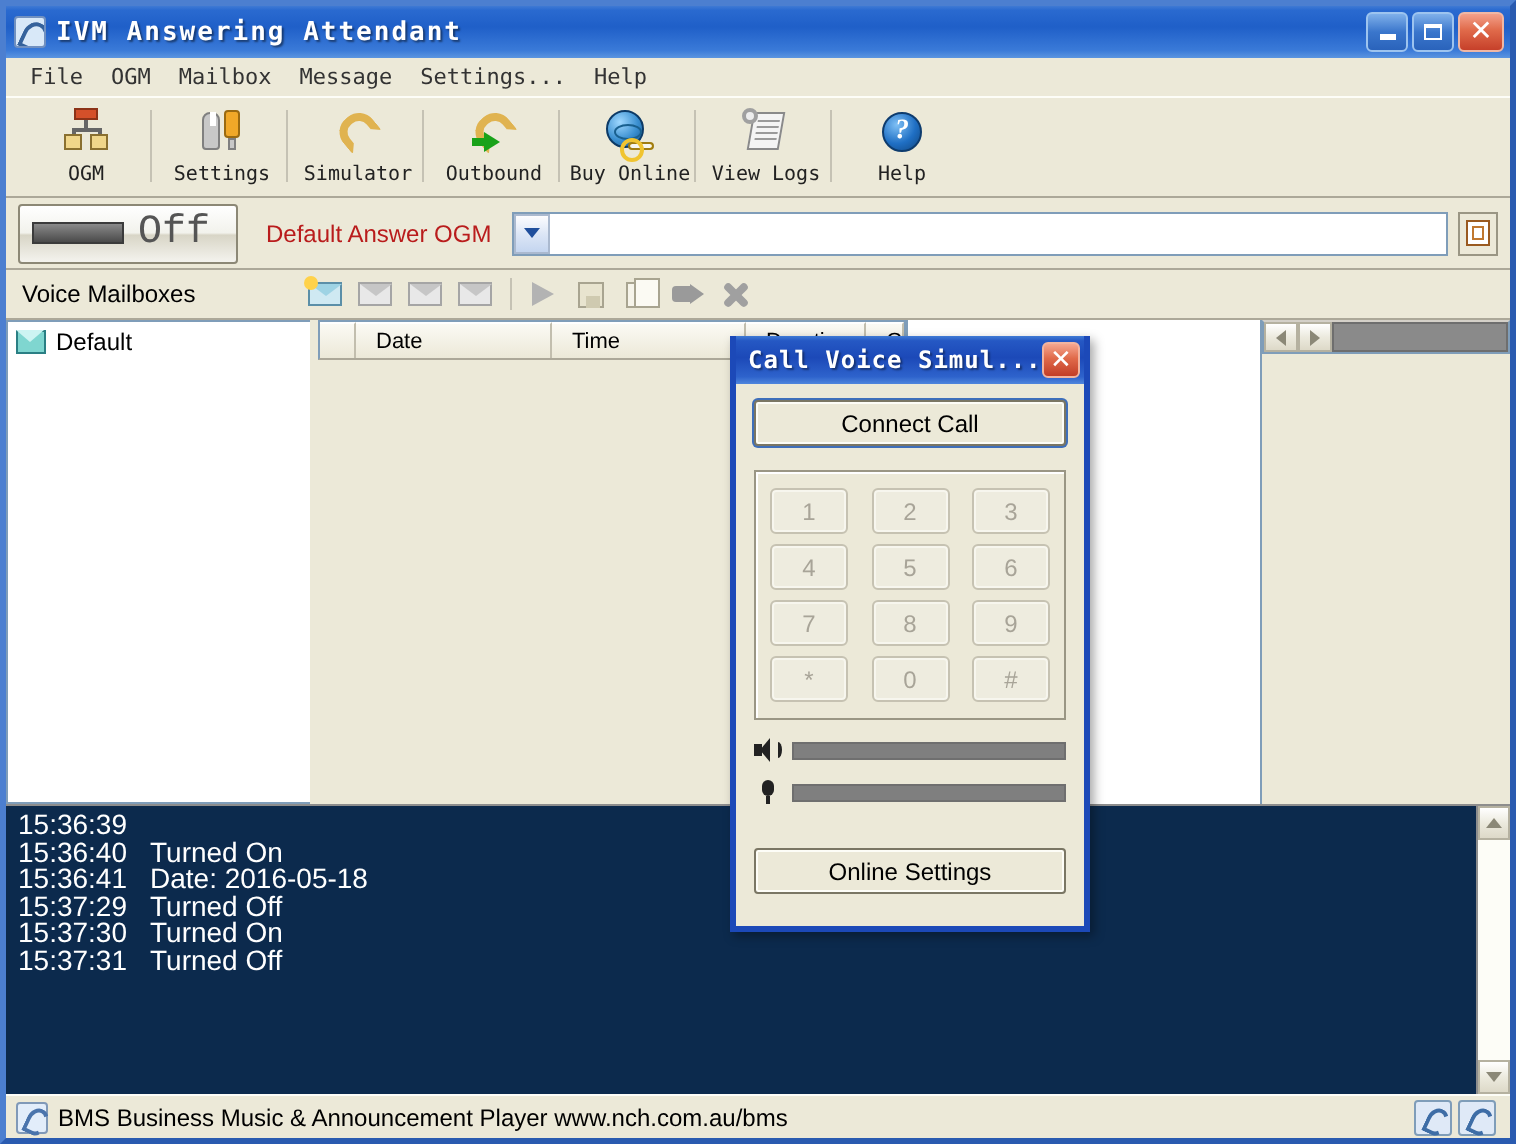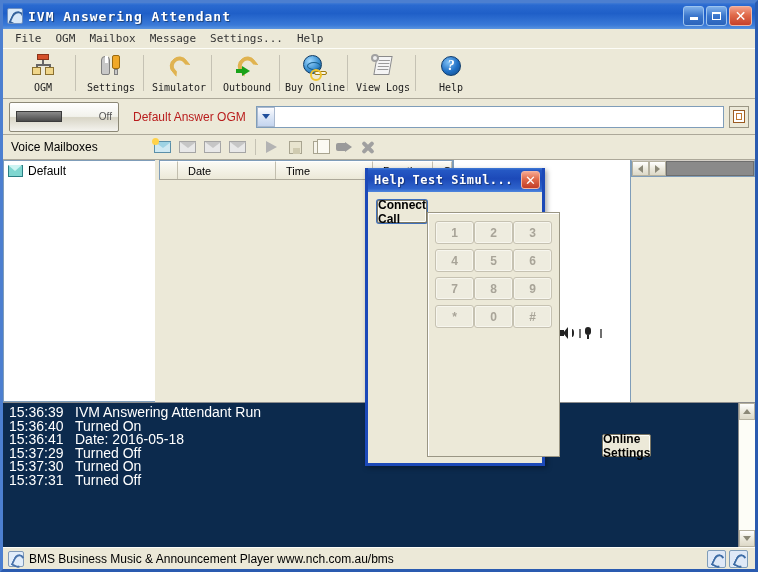--- a/index.html
+++ b/index.html
@@ -194,21 +194,21 @@
     border: 1px solid #8c8876;
     background: linear-gradient(to bottom,#ffffff 0%, #f2f2ec 48%, #d8d5c6 52%, #f4f3ee 100%);
     display: flex; align-items: center; padding: 0 6px;
     border-radius: 2px;
   }
   .onoff .slider {
     width: 46px; height: 11px;
     background: linear-gradient(to bottom,#8a8a8a,#4a4a4a);
     border: 1px solid #3b3b3b;
   }
-  .onoff .state { flex:1; text-align:right; font-size:10px; color:#555; font-family:Liberation Sans, sans-serif; }
+  .onoff .state { flex:1; text-align:center; font-size:20px; color:#555; font-family:Liberation Mono, monospace; }
   .answerbar .alabel { font-size: 12px; color: #b91c1c; margin: 0 10px 0 14px; white-space: nowrap; }
   .combo {
     flex: 1; height: 22px;
     background: #fff; border: 1px solid #7f9db9;
     display: flex; align-items: center;
     position: relative;
   }
   .combo .val { flex:1; font-size: 12px; color: #000; padding-left: 4px; white-space: nowrap; }
   .combo .arrowbtn {
     width: 18px; height: 20px; margin-right: 1px;
@@ -386,21 +386,21 @@
     text-shadow: 1px 1px 1px rgba(0,0,0,.4); white-space: nowrap;
   }
   .dlgclose {
     margin-left: auto; width: 19px; height: 18px; border-radius: 3px;
     border: 1px solid #f2b49f;
     background: linear-gradient(to bottom,#f5a68f,#e06a4a 45%,#c23d27);
     color: #fff; font-size: 13px; font-weight: bold;
     display:flex;align-items:center;justify-content:center;
     font-family:"DejaVu Sans",sans-serif;
   }
-  .dlgbody { flex:1; padding: 8px 9px 6px 9px; display:flex; flex-direction:row;font-weight:bold; }
+  .dlgbody { flex:1; padding: 8px 9px 16px 9px; display:flex; flex-direction:column; }
   .btn {
     height: 23px; background: #ece9d8;
     border: 1px solid #7a7664;
     border-radius: 2px;
     display: flex; align-items: center; justify-content: center;
     font-size: 12px; color: #000;
     box-shadow: inset 0 0 0 1px #fdfdf7;
   }
   .btn.focus { box-shadow: inset 0 0 0 1px #fdfdf7, 0 0 0 1px #3f6fba; }
   .keypadbox {
@@ -601,21 +601,20 @@
             </span>
           <span class="sbthumb"></span>
         </div>
       </div>
     </div>
 
     <div class="logwrap">
       <div class="log">
         <div class="logrow">
           <span class="t">15:36:39</span>
-          <span>IVM Answering Attendant Run</span>
         </div>
         <div class="logrow">
           <span class="t">15:36:40</span>
           <span>Turned On</span>
         </div>
         <div class="logrow">
           <span class="t">15:36:41</span>
           <span>Date: 2016-05-18</span>
         </div>
         <div class="logrow">
@@ -647,21 +646,21 @@
       <span class="stext">BMS Business Music &amp; Announcement Player www.nch.com.au/bms</span>
       <span class="tray">
         <span class="traybtn"></span>
         <span class="traybtn"></span>
       </span>
     </div>
   </div>
 
   <div class="dialog">
     <div class="dlgtitle">
-      <span class="dt">Help Test Simul...</span>
+      <span class="dt">Call Voice Simul...</span>
       <span class="dlgclose">✕</span>
     </div>
     <div class="dlgbody">
       <div class="btn focus">Connect Call</div>
       <div class="keypadbox">
         <div class="kprow">
           <span class="key">1</span>
           <span class="key">2</span>
           <span class="key">3</span>
         </div>

